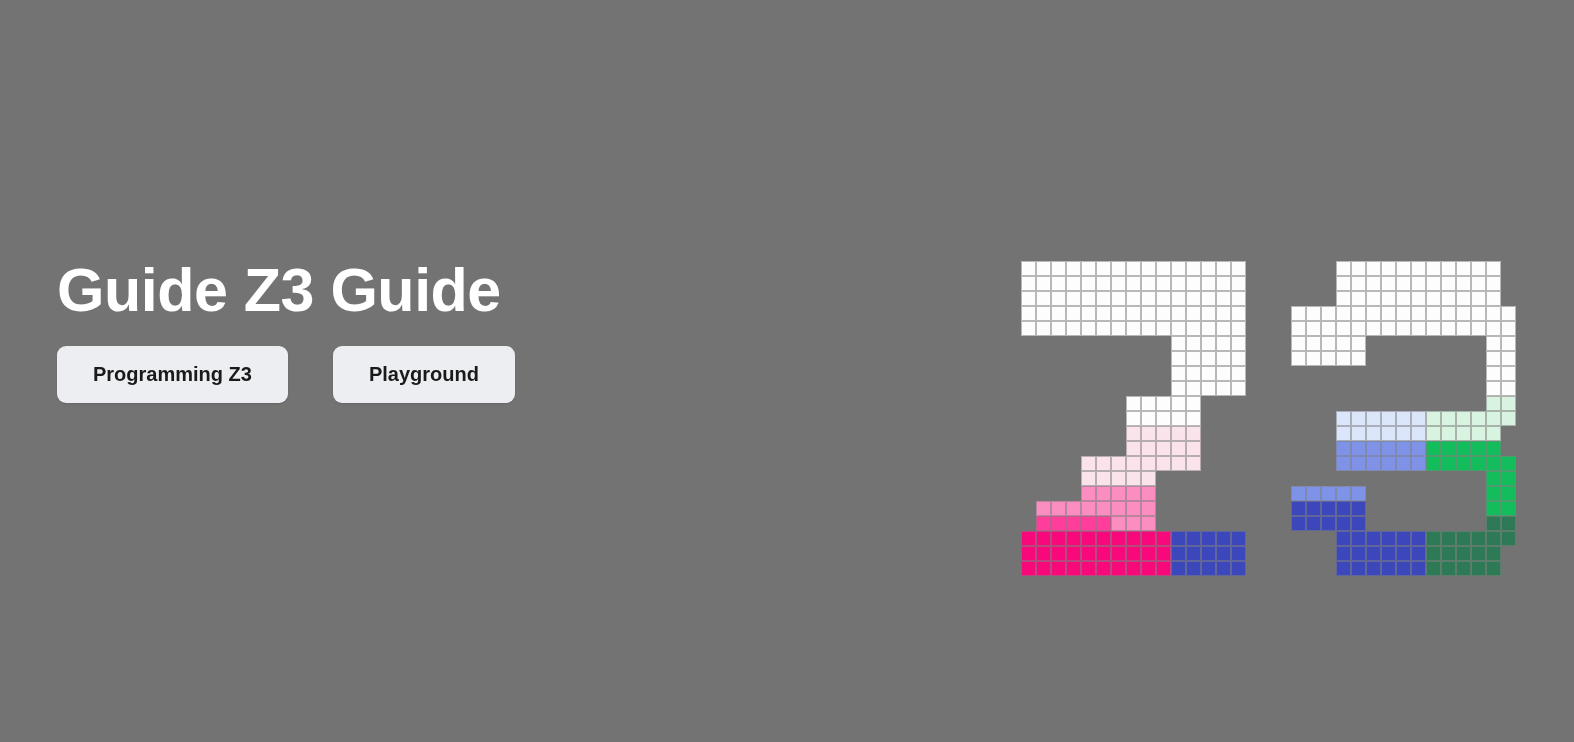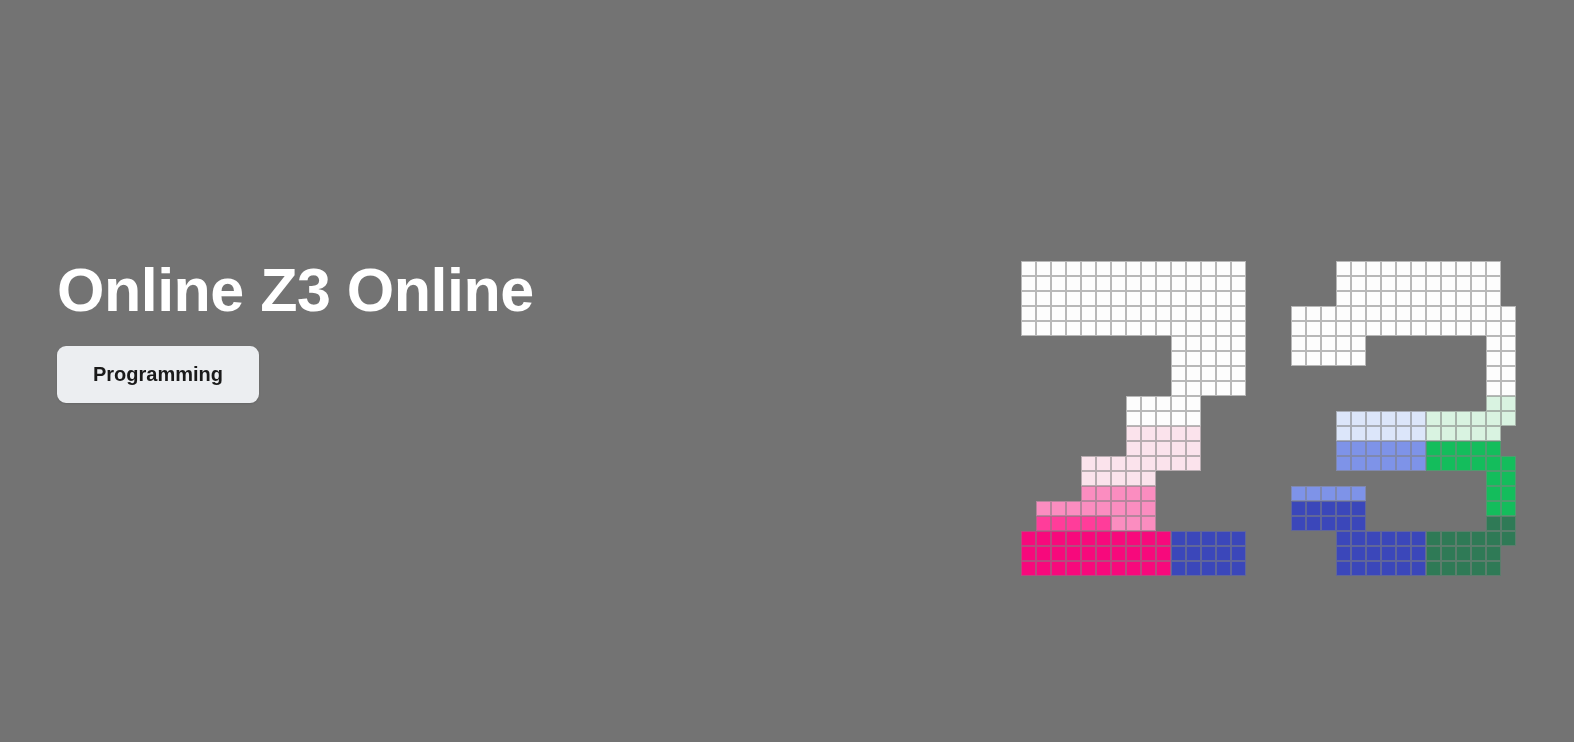--- a/index.html
+++ b/index.html
@@ -86,24 +86,25 @@
     border: 1.5px solid rgba(128,128,128,0.55);
   }
   .px.empty { border-color: transparent; background: transparent; }
 </style>
 </head>
 <body>
 
 <div id="hero">
 
   <div id="hero-text">
-    <h1 id="page-title">Online Z3 Online</h1>
+    <h1 id="page-title">Guide Z3 Guide</h1>
 
     <div id="cta-row">
-      <button class="cta-button">Programming</button>
+      <button class="cta-button">Programming Z3</button>
+      <button class="cta-button">Playground</button>
     </div>
   </div>
 
   <div id="logo">
     <div class="glyph" id="glyph-z" style="grid-template-columns: repeat(15, 15px); grid-template-rows: repeat(21, 15px); width: 225px;">
         <div class="px" style="background: rgb(253, 253, 253);"></div>
         <div class="px" style="background: rgb(253, 253, 253);"></div>
         <div class="px" style="background: rgb(253, 253, 253);"></div>
         <div class="px" style="background: rgb(253, 253, 253);"></div>
         <div class="px" style="background: rgb(253, 253, 253);"></div>

